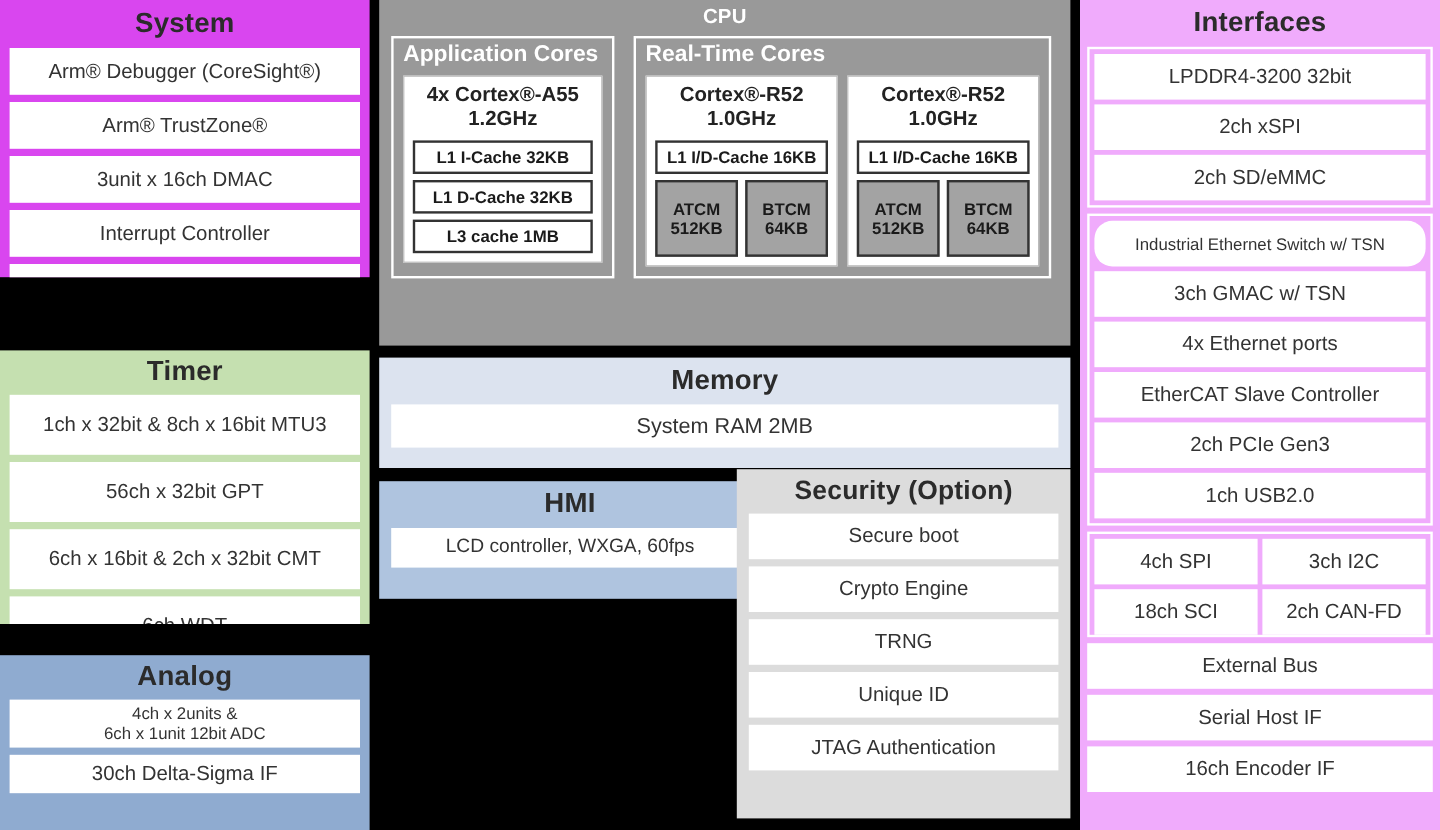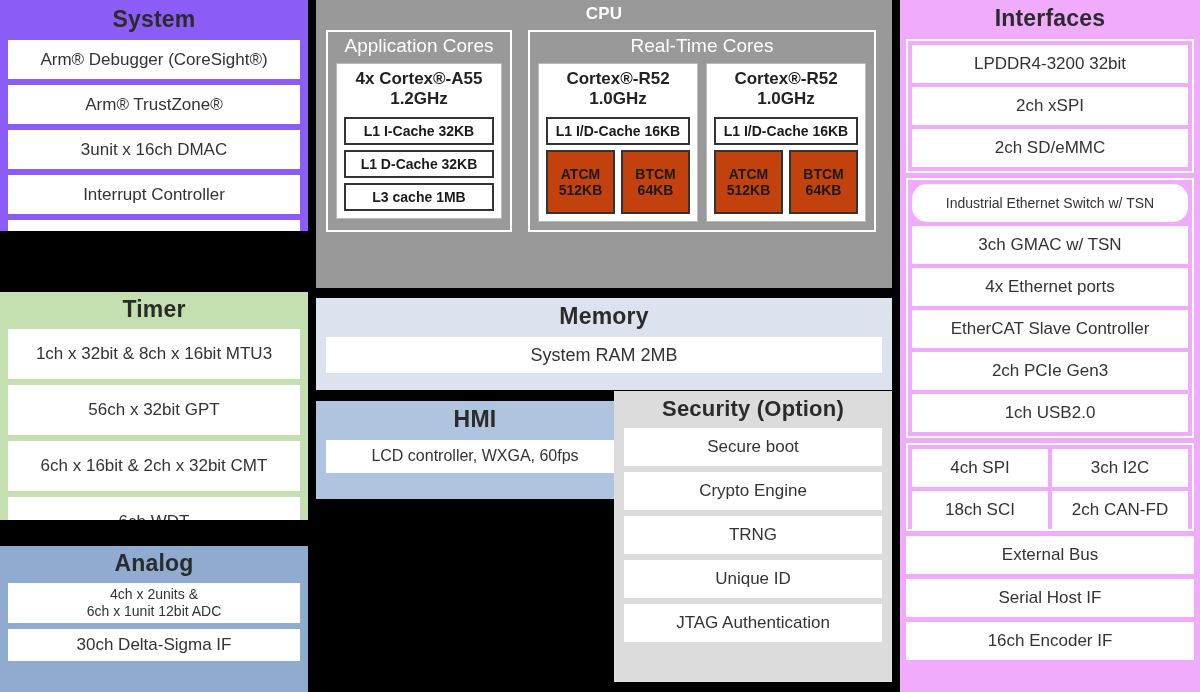--- a/index.html
+++ b/index.html
@@ -22,55 +22,55 @@
     background: #fff;
     color: #333;
     text-align: center;
     display: flex;
     align-items: center;
     justify-content: center;
     line-height: 1.15;
   }
 
   
-  #system { left:0; top:0; width:308px; height:231px; background:#8b5cf6; padding:0 8px; }
+  #system { left:0; top:0; width:308px; height:231px; background:#d946ef; padding:0 8px; }
   #system .block-title { font-size:23px; padding:6px 0 7px; }
   #system .item { height:39px; font-size:17px; margin-bottom:6px; }
 
   
   #timer { left:0; top:292px; width:308px; height:228px; background:#c5e0b0; padding:0 8px; }
   #timer .block-title { font-size:23px; padding:4px 0 6px; }
   #timer .item { height:50px; font-size:17px; margin-bottom:6px; }
 
   
   #analog { left:0; top:546px; width:308px; height:146px; background:#8fabd0; padding:0 8px; }
   #analog .block-title { font-size:23px; padding:4px 0 6px; }
   #analog .item { font-size:15px; margin-bottom:6px; }
   #analog .item.two-line { height:40px; flex-direction:column; line-height:1.25; font-size:14px; }
   #analog .item.one-line { height:32px; font-size:17px; }
 
   
   #cpu { left:316px; top:0; width:576px; height:288px; background:#999999; }
   #cpu .block-title { color:#fff; font-size:17px; padding:4px 0 6px; }
   .cpu-row { display:flex; gap:16px; padding:0 10px; }
   .core-group { border:2px solid #fff; padding:0 8px 8px; }
-  .core-group .grp-title { text-align:center; color:#fff; font-size:19px; padding:3px 0 6px; }
+  .core-group .grp-title { color:#fff; font-size:19px; padding:3px 0 6px;font-weight:bold; }
   #app-group { width:186px; }
   #rt-group { width:348px; }
   .core-box { background:#fff; border:1px solid #bbb; padding:5px 7px 7px; }
   .core-name { text-align:center; font-weight:bold; font-size:17px; color:#222; line-height:1.16; padding-bottom:4px;}
   .cache-box {
     border:2px solid #333; background:#fff; color:#1a1a1a;
     font-weight:bold; font-size:14px; text-align:center;
     display:flex; align-items:center; justify-content:center;
     height:28px; margin-top:5px;
   }
   .tcm-row { display:flex; gap:6px; margin-top:5px; }
   .tcm-box {
-    flex:1; border:2px solid #333; background:#c2410c; color:#1a1a1a;
+    flex:1; border:2px solid #333; background:#a3a3a3; color:#1a1a1a;
     font-weight:bold; font-size:14px; text-align:center;
     display:flex; flex-direction:column; align-items:center; justify-content:center;
     height:64px; line-height:1.2;
   }
   .rt-cores { display:flex; gap:8px; }
   .rt-core { flex:1; }
 
   
   #memory { left:316px; top:298px; width:576px; height:92px; background:#dce3ef; padding:0 10px; }
   #memory .block-title { font-size:23px; padding:5px 0 7px; }

